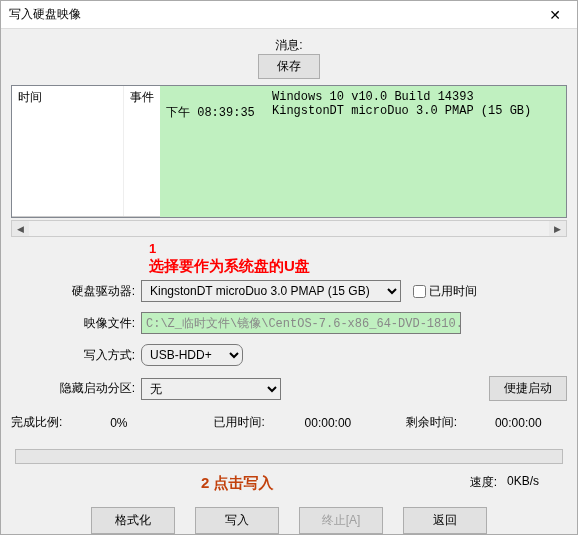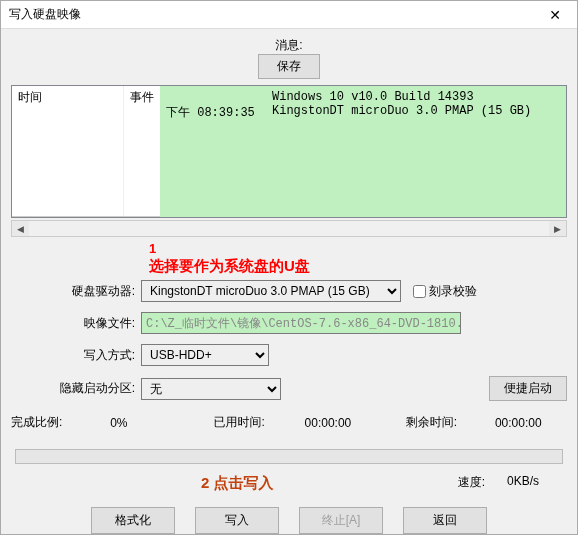--- a/index.html
+++ b/index.html
@@ -134,21 +134,21 @@
 }
 select.drive { width: 260px; }
 .filebox {
   width: 320px;
   background: #c0f0c0;
   font-family: "Courier New", monospace;
   color: #888;
   overflow: hidden;
   white-space: nowrap;
 }
-select.method { width: 128px; }
+select.method { width: 102px; border-radius: 7px; }
 select.hidden-part { width: 140px; }
 .chk {
   display: inline-flex;
   align-items: center;
   margin-left: 8px;
 }
 .chk input { margin-right: 3px; }
 .right-btn { margin-left: auto; }
 .progress-row {
   display: flex;
@@ -175,21 +175,21 @@
   margin-bottom: 6px;
 }
 .speed-row .anno2 {
   color: #c2410c;
   font-weight: bold;
   font-size: 15px;
   margin-left: 190px;
 }
 .speed-row .spd-l {
   margin-left: auto;
-  margin-right: 22px;
+  margin-right: 10px;
   text-align: right;
 }
 .speed-row .spd-v { width: 60px; }
 .button-row {
   display: flex;
   justify-content: center;
   gap: 20px;
   padding: 8px 0;
 }
 .button-row .btn { min-width: 84px; padding: 4px 12px; }
@@ -239,21 +239,21 @@
       <span>选择要作为系统盘的U盘</span>
     </div>
 
     <div class="form-row">
       <div class="flabel">硬盘驱动器:</div>
       <select class="drive">
         <option>KingstonDT microDuo 3.0 PMAP (15 GB)</option>
       </select>
       <label class="chk">
         <input type="checkbox" style="">
-        <span>刻录校验</span>
+        <span>已用时间</span>
       </label>
     </div>
 
     <div class="form-row">
       <div class="flabel">映像文件:</div>
       <div class="filebox">C:\Z_临时文件\镜像\CentOS-7.6-x86_64-DVD-1810.iso</div>
     </div>
 
     <div class="form-row">
       <div class="flabel">写入方式:</div>

